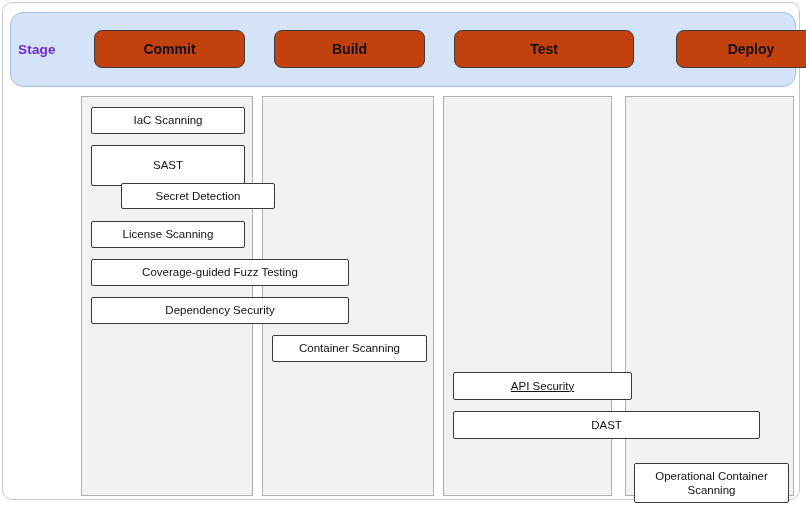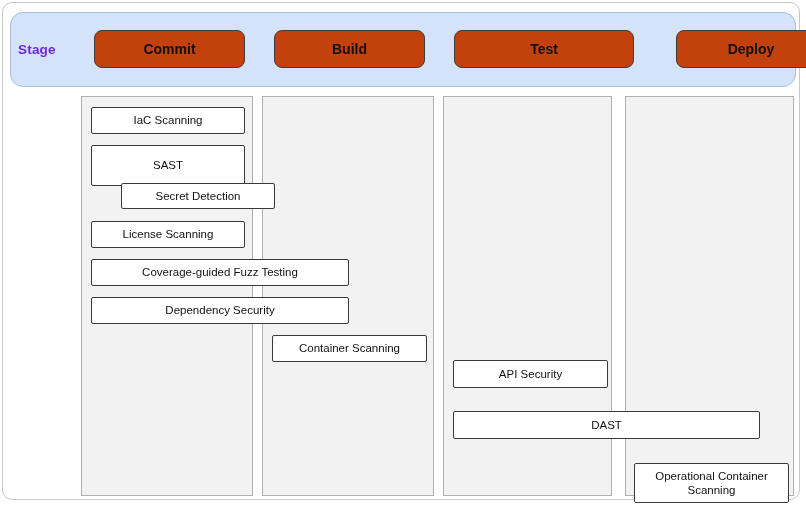--- a/index.html
+++ b/index.html
@@ -100,21 +100,21 @@
     z-index: 2;
     padding: 5px 4px;
   }
   .t-iac        { left: 91px;  top: 107px; width: 154px; height: 27px; }
   .t-sast       { left: 91px;  top: 145px; width: 154px; height: 41px; }
   .t-secret     { left: 91px;  top: 183px; width: 154px; height: 26px; margin-left: 30px; }
   .t-license    { left: 91px;  top: 221px; width: 154px; height: 27px; }
   .t-fuzz       { left: 91px;  top: 259px; width: 258px; height: 27px; }
   .t-dependency { left: 91px;  top: 297px; width: 258px; height: 27px; }
   .t-container  { left: 272px; top: 335px; width: 155px; height: 27px; }
-  .t-api        { left: 453px; top: 360px; width: 155px; height: 28px; }
+  .t-api        { left: 453px; top: 372px; width: 179px; height: 28px; text-decoration: underline; }
   .t-dast       { left: 453px; top: 411px; width: 307px; height: 28px; }
   .t-ocs        { left: 634px; top: 448px; width: 155px; height: 40px; margin-top: 15px; }
 </style>
 </head>
 <body>
 
 <div class="stage-canvas">
 
   <div class="outer-frame"></div>
 

